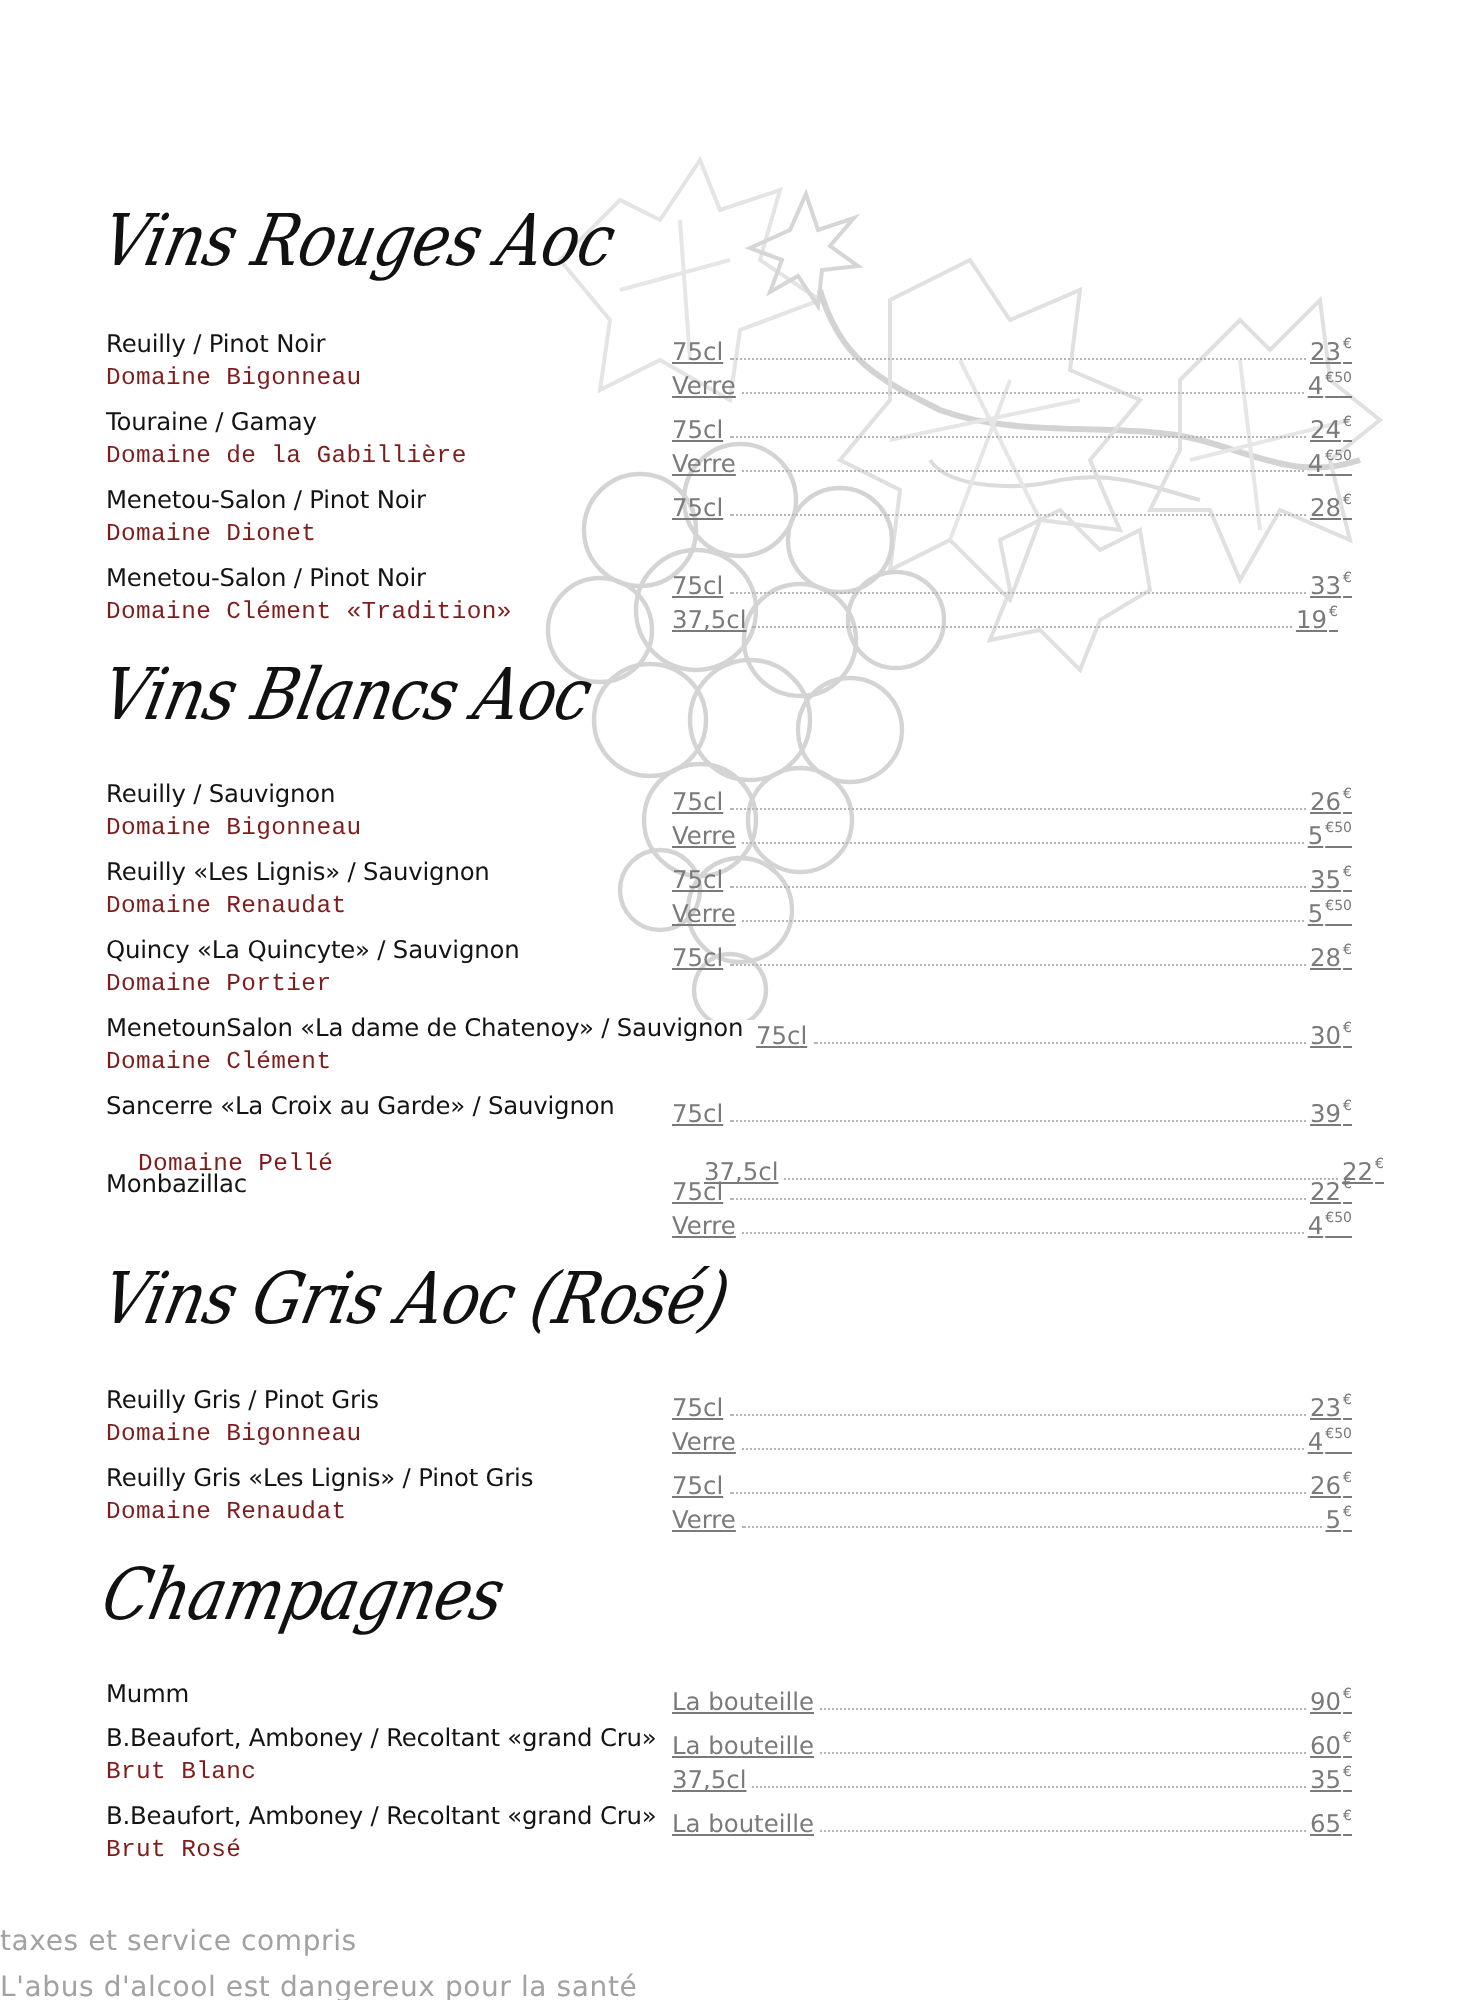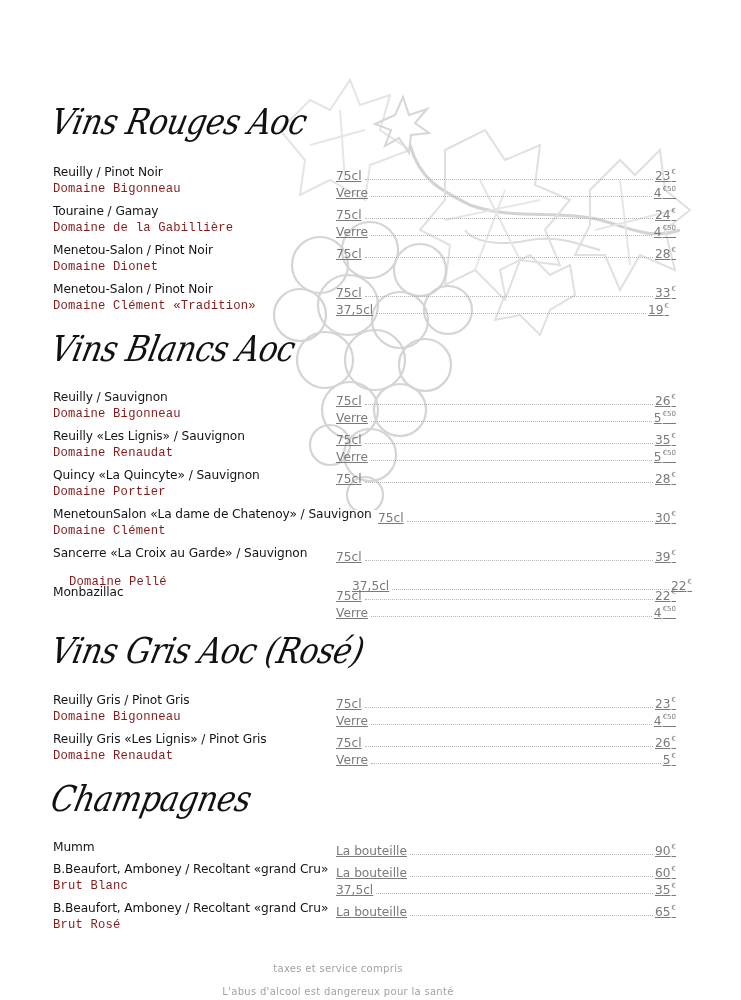--- a/index.html
+++ b/index.html
@@ -12,21 +12,21 @@
   .row { position:absolute; left:0; width:741px; height:18px; font-size:12.2px; line-height:18px; }
   .name { position:absolute; left:53px; white-space:nowrap; }
   .name.main { color:#141414; letter-spacing:-0.1px; }
   .name.sub { color:#7f1d1d; letter-spacing:0.2px;font-family:Liberation Mono, monospace; }
   .size { position:absolute; left:336px; right:65px; display:flex; align-items:baseline; color:#7a7a7a;text-decoration:underline; }
   .size.wide { left:378px; }
   .size .lbl { white-space:nowrap; }
   .size .dots { flex:1; border-bottom:1px dotted #b5b5b5; margin:0 2px 4px 3px; height:1px; }
   .size .price { white-space:nowrap; color:#7a7a7a; }
   .price sup { font-size:7px; vertical-align:6px; margin-left:1px; }
-  .footer { position:absolute; left:0; width:676px; text-align:center; color:#a2a2a2; font-size:10px; letter-spacing:0.3px; }
+  .footer { position:absolute; left:0; width:676px; text-align:left; color:#a2a2a2; font-size:14px; letter-spacing:0.3px; }
 </style>
 </head>
 <body>
 
 <svg class="bg-art" viewBox="0 0 430 440" xmlns="http://www.w3.org/2000/svg" fill="none" stroke="#dadada" stroke-width="2">
 
   <path d="M10 60 L40 30 L60 40 L80 10 L90 35 L120 25 L110 60 L140 80 L100 95 L95 130 L60 110 L30 125 L35 90 Z" stroke="#e4e4e4"></path>
   <path d="M40 75 L95 60 M70 40 L75 110" stroke="#e6e6e6"></path>
 
   <path d="M125 45 l8 -18 l6 18 l18 -6 l-12 14 l14 10 l-18 2 l-2 18 l-10 -15 l-14 8 l6 -16 l-16 -6 z" stroke="#d6d6d6"></path>

